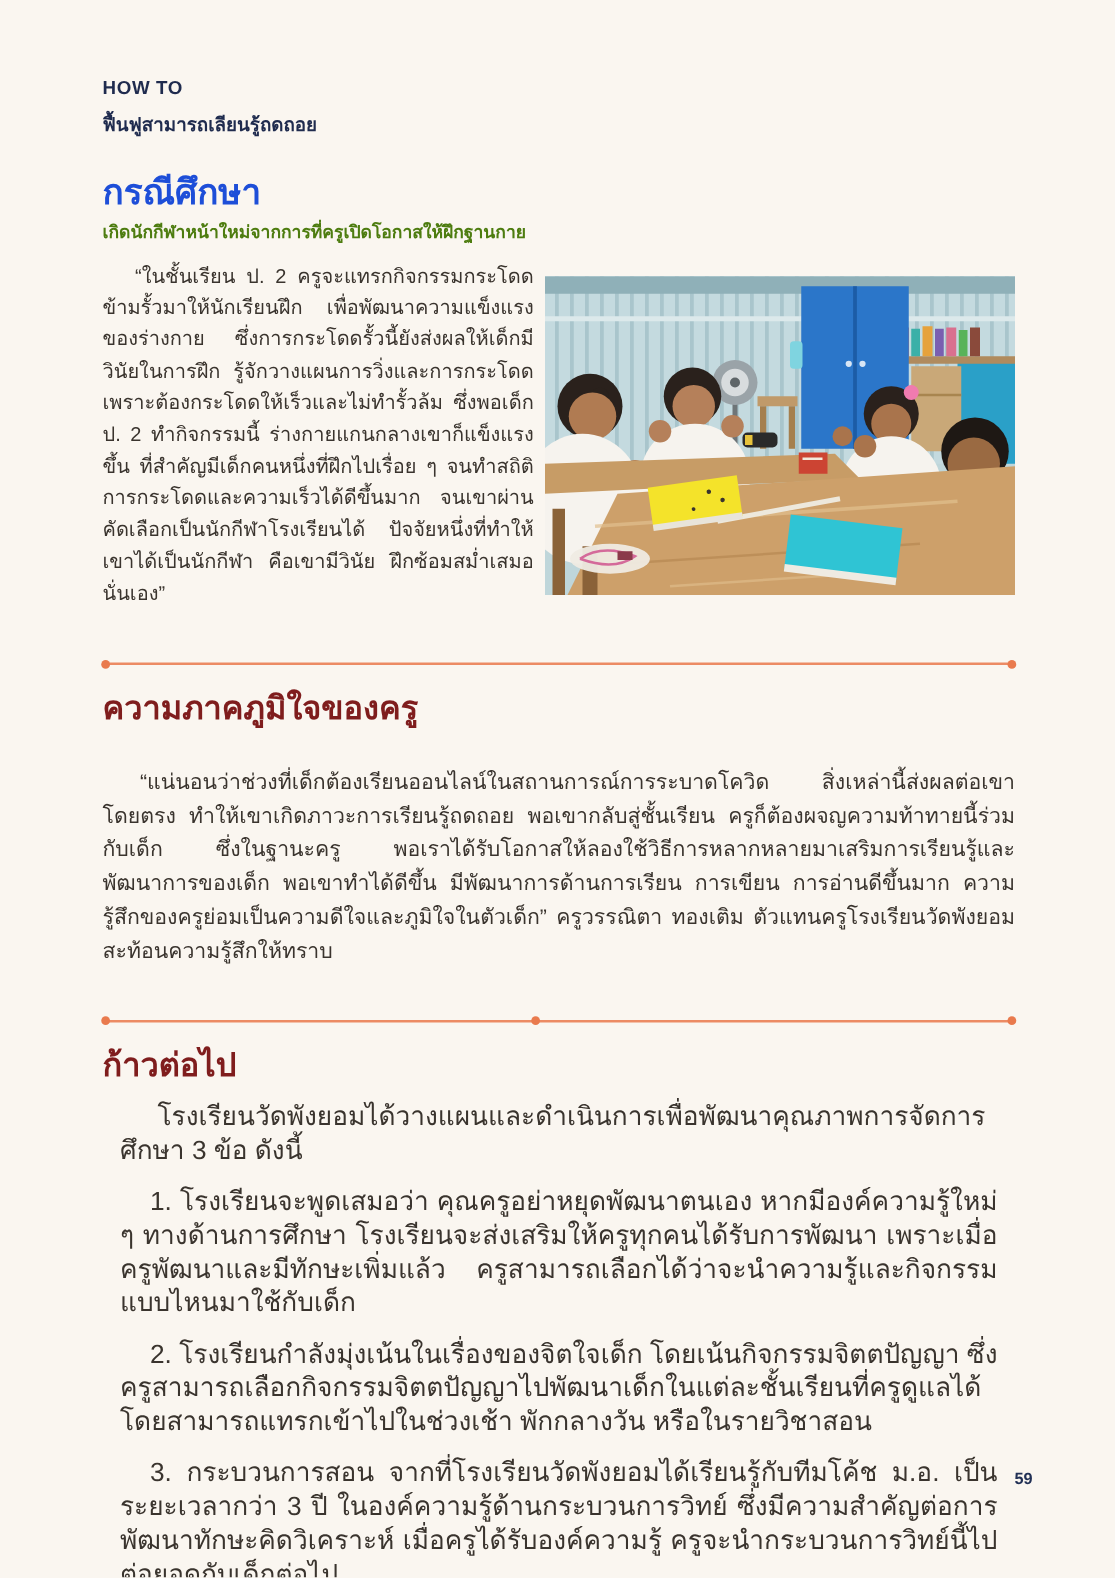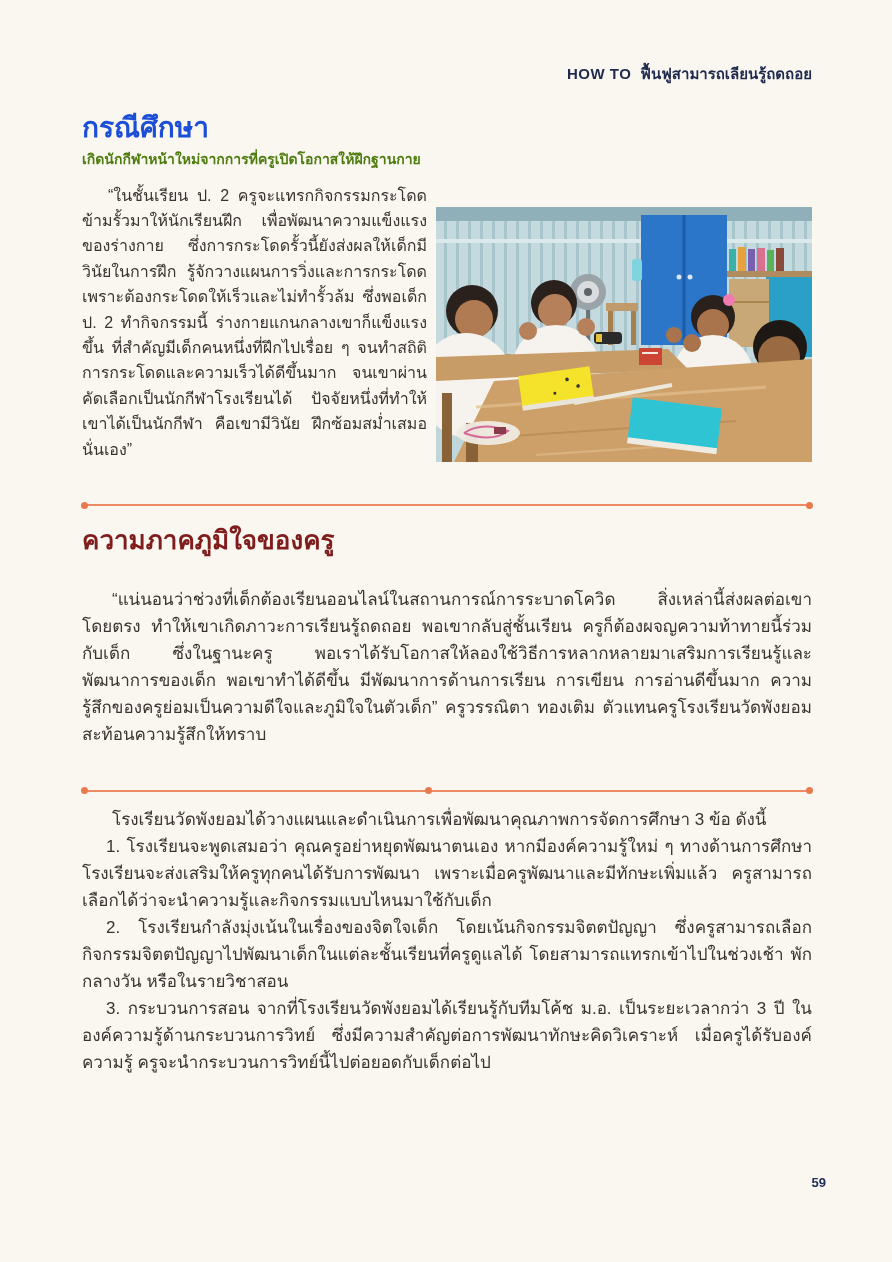--- a/index.html
+++ b/index.html
@@ -10,48 +10,49 @@
     font-family:"Liberation Sans","DejaVu Sans",sans-serif;
     color:#3A342E;
     overflow:hidden;
     box-sizing:border-box;
   }
   .content{padding:0 80px 0 82px;}
 
   .page-header{
     display:flex;justify-content:flex-end;align-items:baseline;gap:9px;
     padding-top:62px;
+    flex-direction:column;
   }
   .page-header .badge{font-size:15px;font-weight:800;color:#1F2B4E;letter-spacing:.5px;}
   .page-header .htitle{font-size:15px;font-weight:700;color:#1F2B4E;}
 
   h1.sec{color:#1d4ed8;font-size:28px;line-height:1.1;font-weight:800;margin:27px 0 0;}
   h1.sec2{color:#7f1d1d;font-size:26px;line-height:1.1;font-weight:800;margin:20px 0 0;}
   h2.sub{color:#4d7c0f;font-size:14px;line-height:1.2;font-weight:800;margin:7px 0 0;}
 
-  .two-col{display:flex;gap:9px;margin-top:15px;align-items:flex-end;}
+  .two-col{display:flex;gap:9px;margin-top:15px;align-items:center;}
   .col-text{
     width:347px;margin:0;
     font-size:16px;line-height:25.4px;
     text-align:justify;text-indent:26px;
   }
   .photo{width:376px;height:255px;flex:none;display:block;}
   .photo svg{display:block;width:376px;height:255px;}
 
   .divider{position:relative;height:2px;background:#EC8B64;margin-top:42px;}
   .divider .dot{position:absolute;top:-2.5px;width:7px;height:7px;border-radius:50%;background:#E97A4D;}
   .dot.l{left:-1px}
   .dot.m{left:47%}
   .dot.r{right:-1px}
 
   .pride-par{
     font-size:17px;line-height:27px;text-align:justify;text-indent:30px;
     margin:31px 0 0;
   }
-  .next-par{font-size:17px;line-height:27px;text-align:justify;margin:0;}
+  .next-par{font-size:21px;line-height:27px;text-align:justify;margin:14px;}
   .next-intro{text-indent:30px;margin-top:14px;}
   .next-item{text-indent:24px;}
   .next-closing{text-indent:30px;}
 
   .page-number{
     position:absolute;right:66px;bottom:72px;
     font-size:13px;font-weight:800;color:#213055;
   }
 </style>
 </head>
@@ -187,20 +188,21 @@
 
     <h1 class="sec2">ความภาคภูมิใจของครู</h1>
     <p class="pride-par">“แน่นอนว่าช่วงที่เด็กต้องเรียนออนไลน์ในสถานการณ์การระบาดโควิด สิ่งเหล่านี้ส่งผลต่อเขาโดยตรง ทำให้เขาเกิดภาวะการเรียนรู้ถดถอย พอเขากลับสู่ชั้นเรียน ครูก็ต้องผจญความท้าทายนี้ร่วมกับเด็ก ซึ่งในฐานะครู พอเราได้รับโอกาสให้ลองใช้วิธีการหลากหลายมาเสริมการเรียนรู้และพัฒนาการของเด็ก พอเขาทำได้ดีขึ้น มีพัฒนาการด้านการเรียน การเขียน การอ่านดีขึ้นมาก ความรู้สึกของครูย่อมเป็นความดีใจและภูมิใจในตัวเด็ก” ครูวรรณิตา ทองเติม ตัวแทนครูโรงเรียนวัดพังยอม สะท้อนความรู้สึกให้ทราบ</p>
 
     <div class="divider">
       <span class="dot l"></span>
       <span class="dot m"></span>
       <span class="dot r"></span>
     </div>
 
+    <h1 class="sec2">ก้าวต่อไป</h1>
     <p class="next-par next-intro">โรงเรียนวัดพังยอมได้วางแผนและดำเนินการเพื่อพัฒนาคุณภาพการจัดการศึกษา 3 ข้อ ดังนี้</p>
     <p class="next-par next-item">1. โรงเรียนจะพูดเสมอว่า คุณครูอย่าหยุดพัฒนาตนเอง หากมีองค์ความรู้ใหม่ ๆ ทางด้านการศึกษา โรงเรียนจะส่งเสริมให้ครูทุกคนได้รับการพัฒนา เพราะเมื่อครูพัฒนาและมีทักษะเพิ่มแล้ว ครูสามารถเลือกได้ว่าจะนำความรู้และกิจกรรมแบบไหนมาใช้กับเด็ก</p>
     <p class="next-par next-item">2. โรงเรียนกำลังมุ่งเน้นในเรื่องของจิตใจเด็ก โดยเน้นกิจกรรมจิตตปัญญา ซึ่งครูสามารถเลือกกิจกรรมจิตตปัญญาไปพัฒนาเด็กในแต่ละชั้นเรียนที่ครูดูแลได้ โดยสามารถแทรกเข้าไปในช่วงเช้า พักกลางวัน หรือในรายวิชาสอน</p>
     <p class="next-par next-item">3. กระบวนการสอน จากที่โรงเรียนวัดพังยอมได้เรียนรู้กับทีมโค้ช ม.อ. เป็นระยะเวลากว่า 3 ปี ในองค์ความรู้ด้านกระบวนการวิทย์ ซึ่งมีความสำคัญต่อการพัฒนาทักษะคิดวิเคราะห์ เมื่อครูได้รับองค์ความรู้ ครูจะนำกระบวนการวิทย์นี้ไปต่อยอดกับเด็กต่อไป</p>
 
   </div>
 
   <div class="page-number">59</div>
 </div>
 

